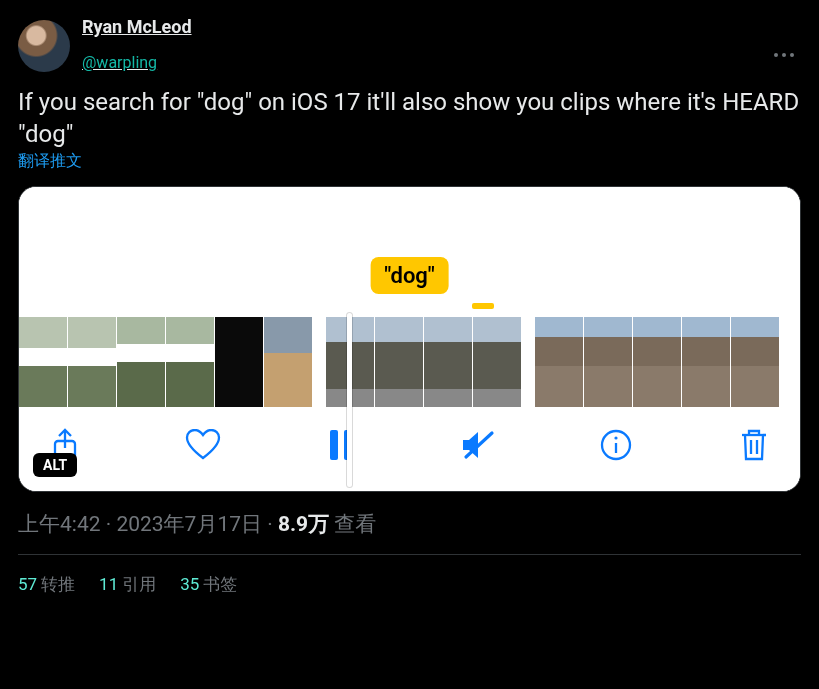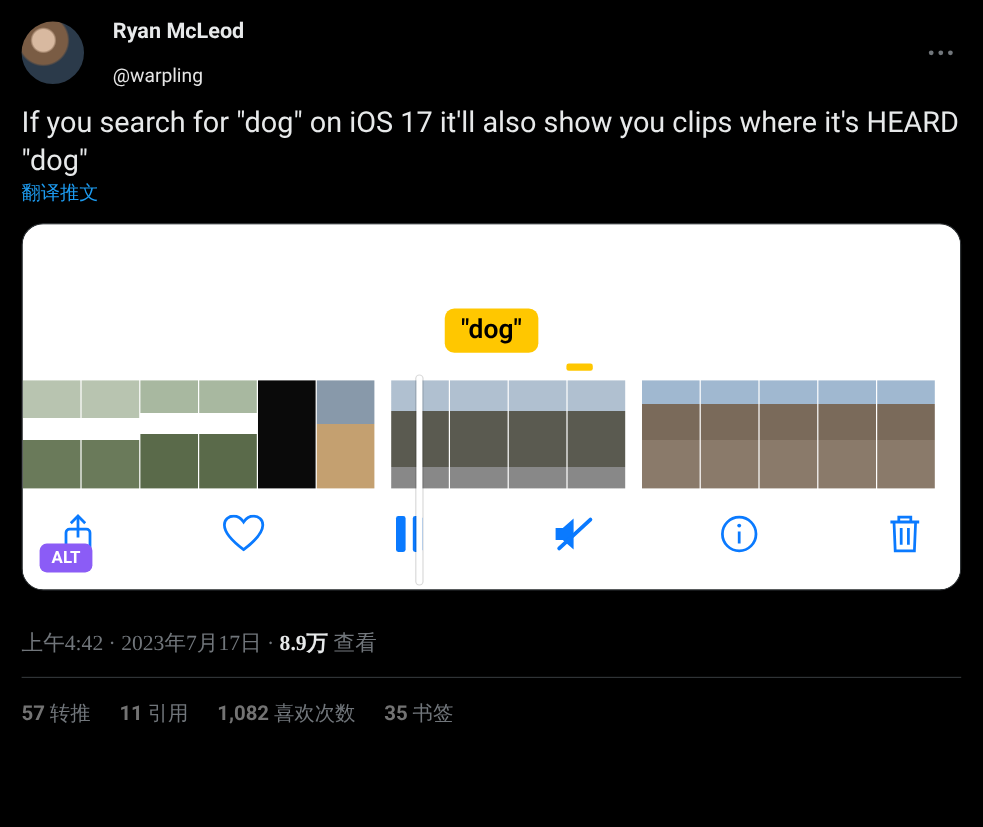--- a/index.html
+++ b/index.html
@@ -5,29 +5,29 @@
   * { box-sizing: border-box; margin: 0; padding: 0; }
   body {
     background: #000;
     color: #e7e9ea;
     font-family: -apple-system, BlinkMacSystemFont, "Segoe UI", Roboto, Helvetica, Arial, sans-serif;
     width: 819px;
     height: 689px;
     overflow: hidden;
   }
   .tweet { padding: 16px 18px 10px 18px; }
-  .hdr { display: flex; align-items: center; gap: 24px; }
+  .hdr { display: flex; align-items: flex-end; gap: 12px; text-decoration: underline; }
   .avatar {
     width: 52px; height: 52px; border-radius: 50%;
     background: radial-gradient(circle at 35% 30%, #d8b9a0 0 18%, #7a5c44 22% 40%, #2b3a4a 44% 100%);
     flex: none;
   }
   .who { flex: 1; }
   .name { font-weight: 700; font-size: 18px; color: #e7e9ea; }
-  .handle { font-size: 16px; color: #e5e5e5; margin-top: 16px; }
+  .handle { font-size: 16px; color: #14b8a6; margin-top: 16px; }
   .more {
     width: 34px; height: 34px; border-radius: 50%;
     display: flex; align-items: center; justify-content: center;
     color: #71767b; cursor: pointer;
   }
   .dot { width: 4px; height: 4px; background: currentColor; border-radius: 50%; margin: 0 2px; }
 
   .body-text {
     margin-top: 14px;
     font-size: 24px;
@@ -110,45 +110,44 @@
     width: 36px; height: 36px;
     display: flex; align-items: center; justify-content: center;
     color: #0a7aff;
     cursor: pointer;
   }
   svg { display: block; }
 
   .alt-badge {
     position: absolute;
     left: 14px; bottom: 14px;
-    background: #8b5cf6;
+    background: #000000;
     color: #fff;
     font-size: 14px;
     font-weight: 700;
     padding: 4px 10px;
     border-radius: 6px;
   }
 
   .meta {
-    margin-top: 32px;
-    font-size: 18px;
+    margin-top: 18px;
+    font-size: 21px;
     color: #71767b;
-    font-family: Liberation Serif, serif;
   }
   .meta .strong { color: #e7e9ea; font-weight: 700; }
 
   .divider { height: 1px; background: #2f3336; margin-top: 16px; }
 
   .stats {
     display: flex; gap: 24px;
     padding-top: 18px;
     font-size: 17px;
     color: #71767b;
   }
-  .stats .n { color: #737373; font-weight: 700; margin-right: 4px; }
+  .stats .n { color: #5eead4; font-weight: 400; margin-right: 4px; }
 </style>
 </head>
 <body>
 
 <div class="tweet">
 
   <div class="hdr">
     <div class="avatar"></div>
     <div class="who">
       <div class="name">Ryan McLeod</div>
@@ -249,20 +248,17 @@
   <div class="divider"></div>
 
   <div class="stats">
     <div>
       <span class="n">57</span><span>转推</span>
     </div>
     <div>
       <span class="n">11</span><span>引用</span>
     </div>
     <div>
-      <span class="n">1,082</span><span>喜欢次数</span>
-    </div>
-    <div>
       <span class="n">35</span><span>书签</span>
     </div>
   </div>
 
 </div>
 
 </body></html>

